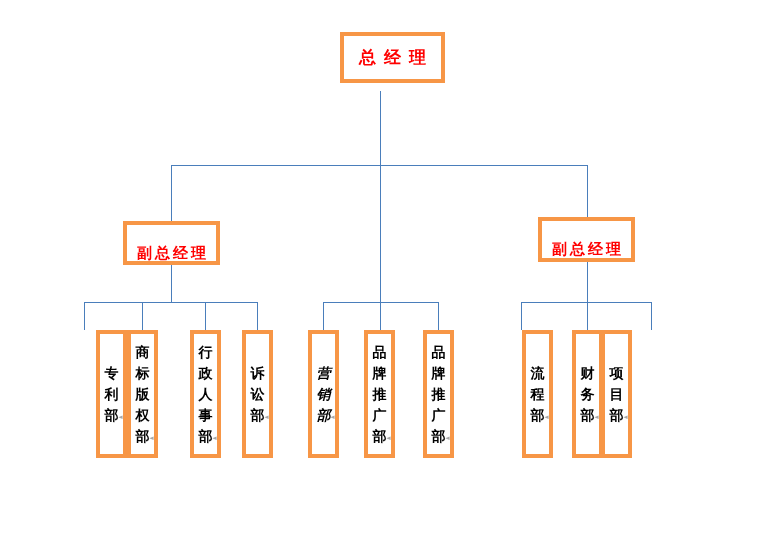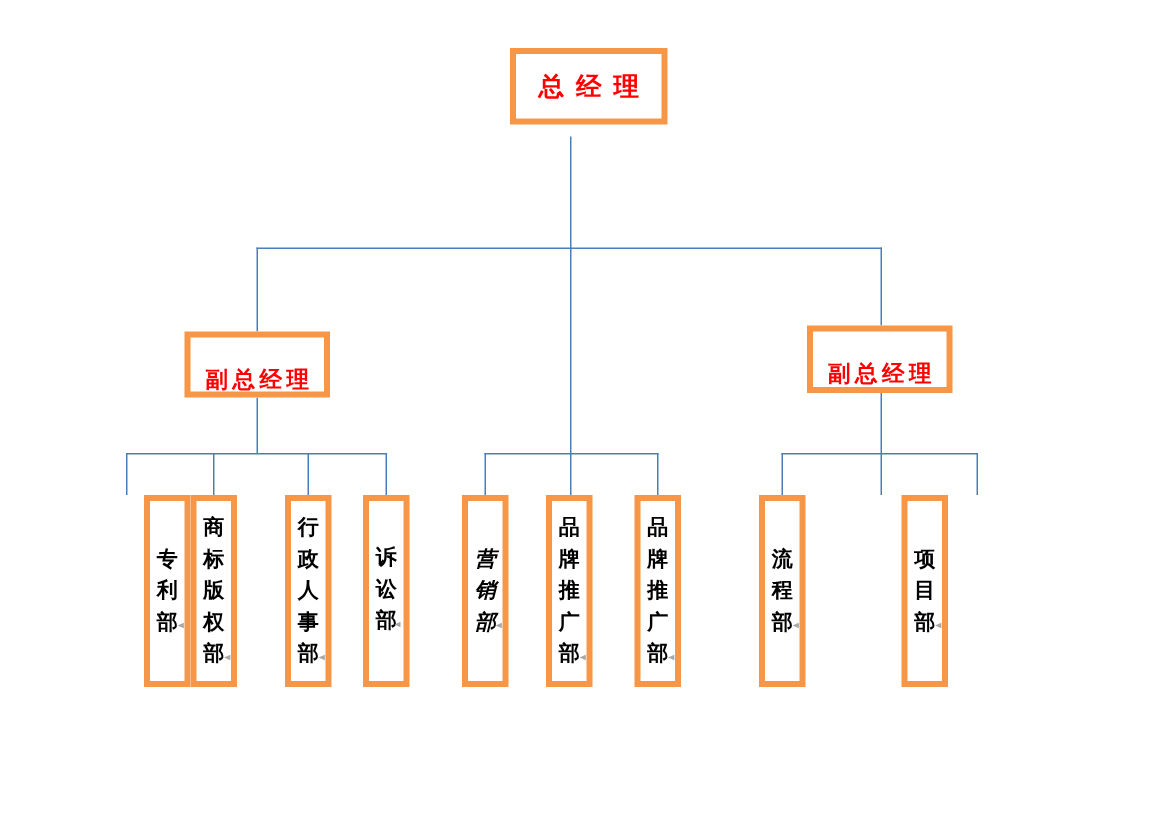--- a/index.html
+++ b/index.html
@@ -113,40 +113,44 @@
     <span class="mark">◄</span>
   </div>
   <div class="node dept chars-5" style="left:127px;">
     <span class="dept-label">商标版权部</span>
     <span class="mark">◄</span>
   </div>
   <div class="node dept chars-5" style="left:190px;">
     <span class="dept-label">行政人事部</span>
     <span class="mark">◄</span>
   </div>
-  <div class="node dept chars-3" style="left:242px;font-family:Liberation Mono, monospace;">
+  <div class="node dept chars-3" style="left:242px;">
     <span class="dept-label">诉讼部</span>
     <span class="mark">◄</span>
   </div>
 
   <div class="node dept chars-3" style="left:308px;font-style:italic;">
     <span class="dept-label">营销部</span>
     <span class="mark">◄</span>
   </div>
   <div class="node dept chars-5" style="left:364px;">
     <span class="dept-label">品牌推广部</span>
     <span class="mark">◄</span>
   </div>
   <div class="node dept chars-5" style="left:423px;">
     <span class="dept-label">品牌推广部</span>
     <span class="mark">◄</span>
   </div>
 
-  <div class="node dept chars-3" style="left:506px;align-items:center;">
+  <div class="node dept chars-3" style="left:522px;align-items:center;">
     <span class="dept-label">流程部</span>
+    <span class="mark">◄</span>
+  </div>
+  <div class="node dept chars-3" style="left:572px;">
+    <span class="dept-label">财务部</span>
     <span class="mark">◄</span>
   </div>
   <div class="node dept chars-3" style="left:601px;">
     <span class="dept-label">项目部</span>
     <span class="mark">◄</span>
   </div>
 
 </div>
 
 </body></html>

